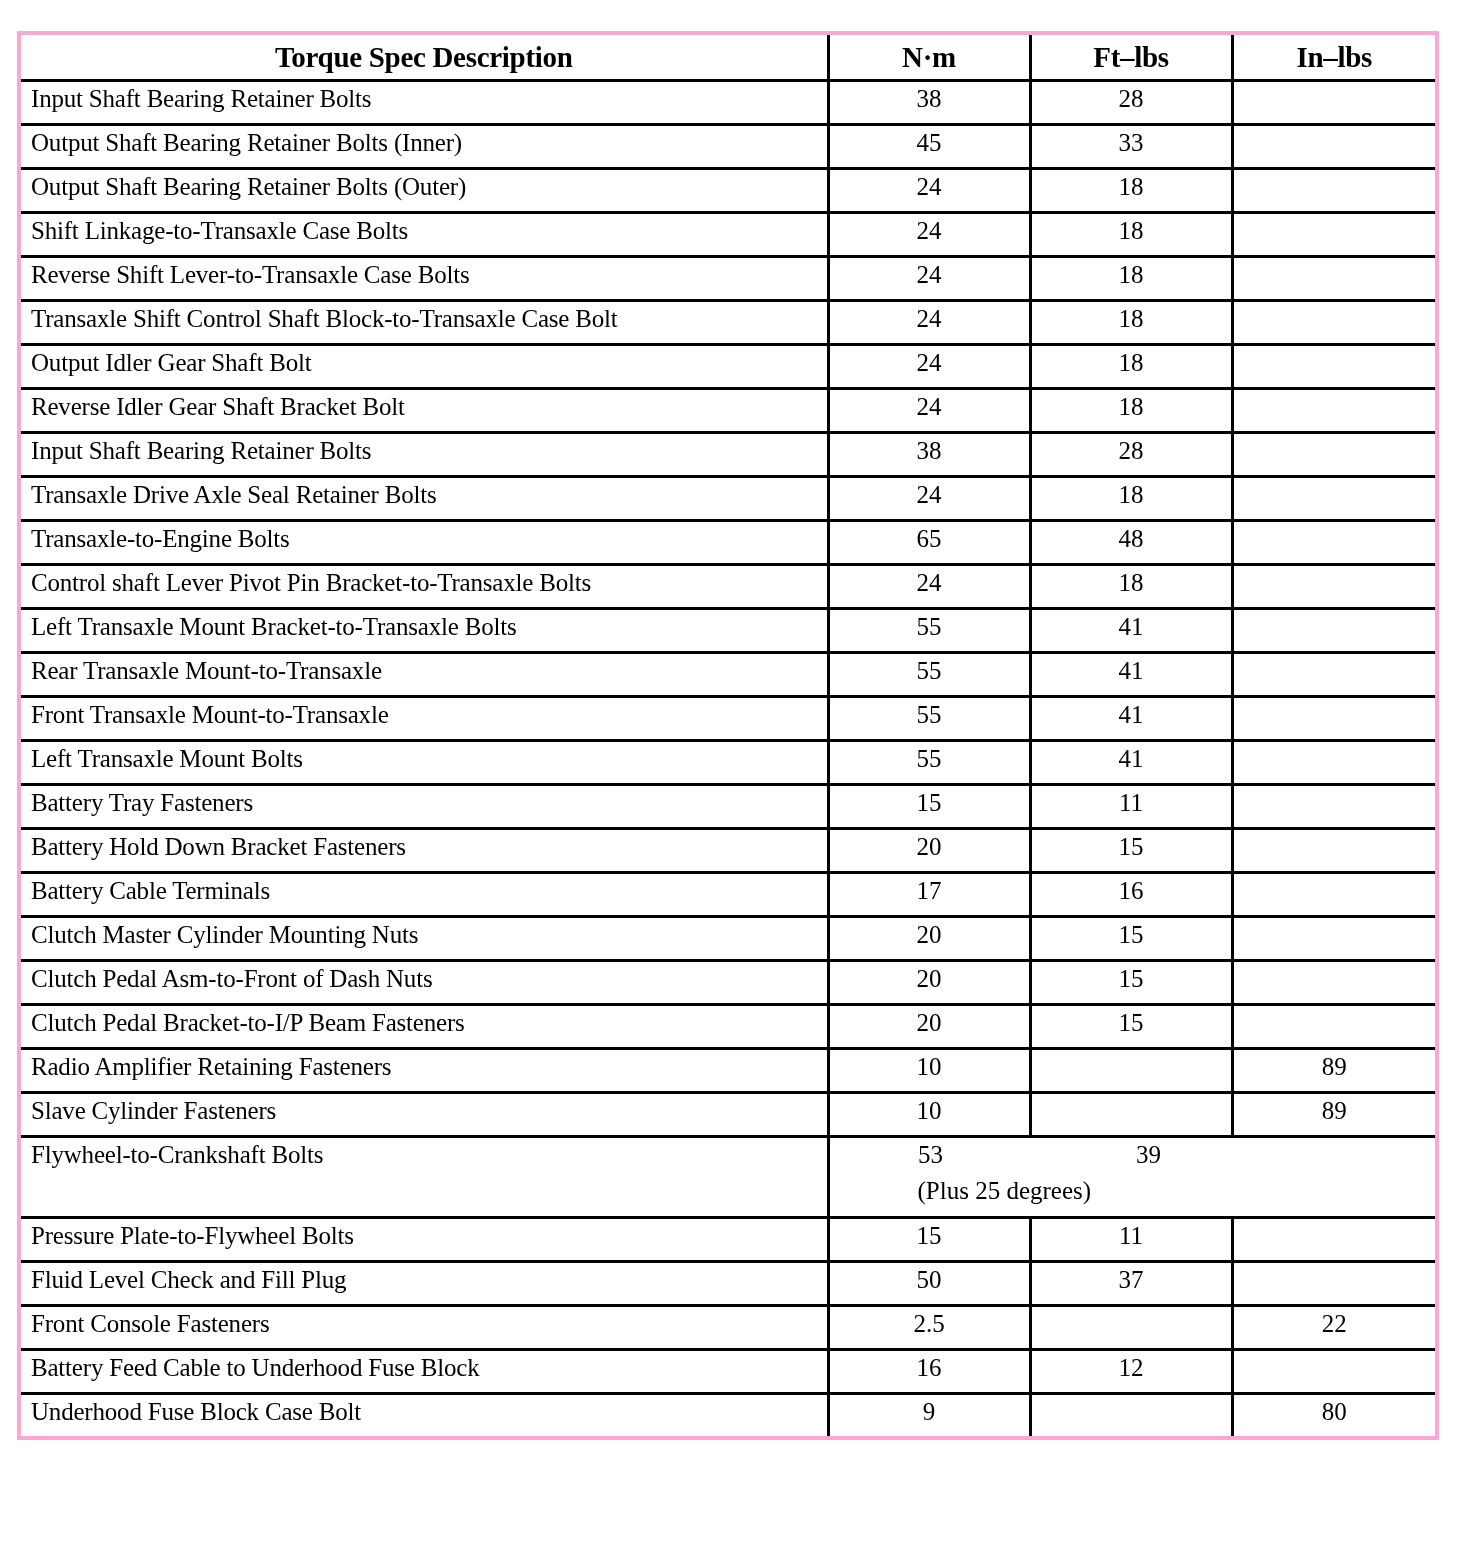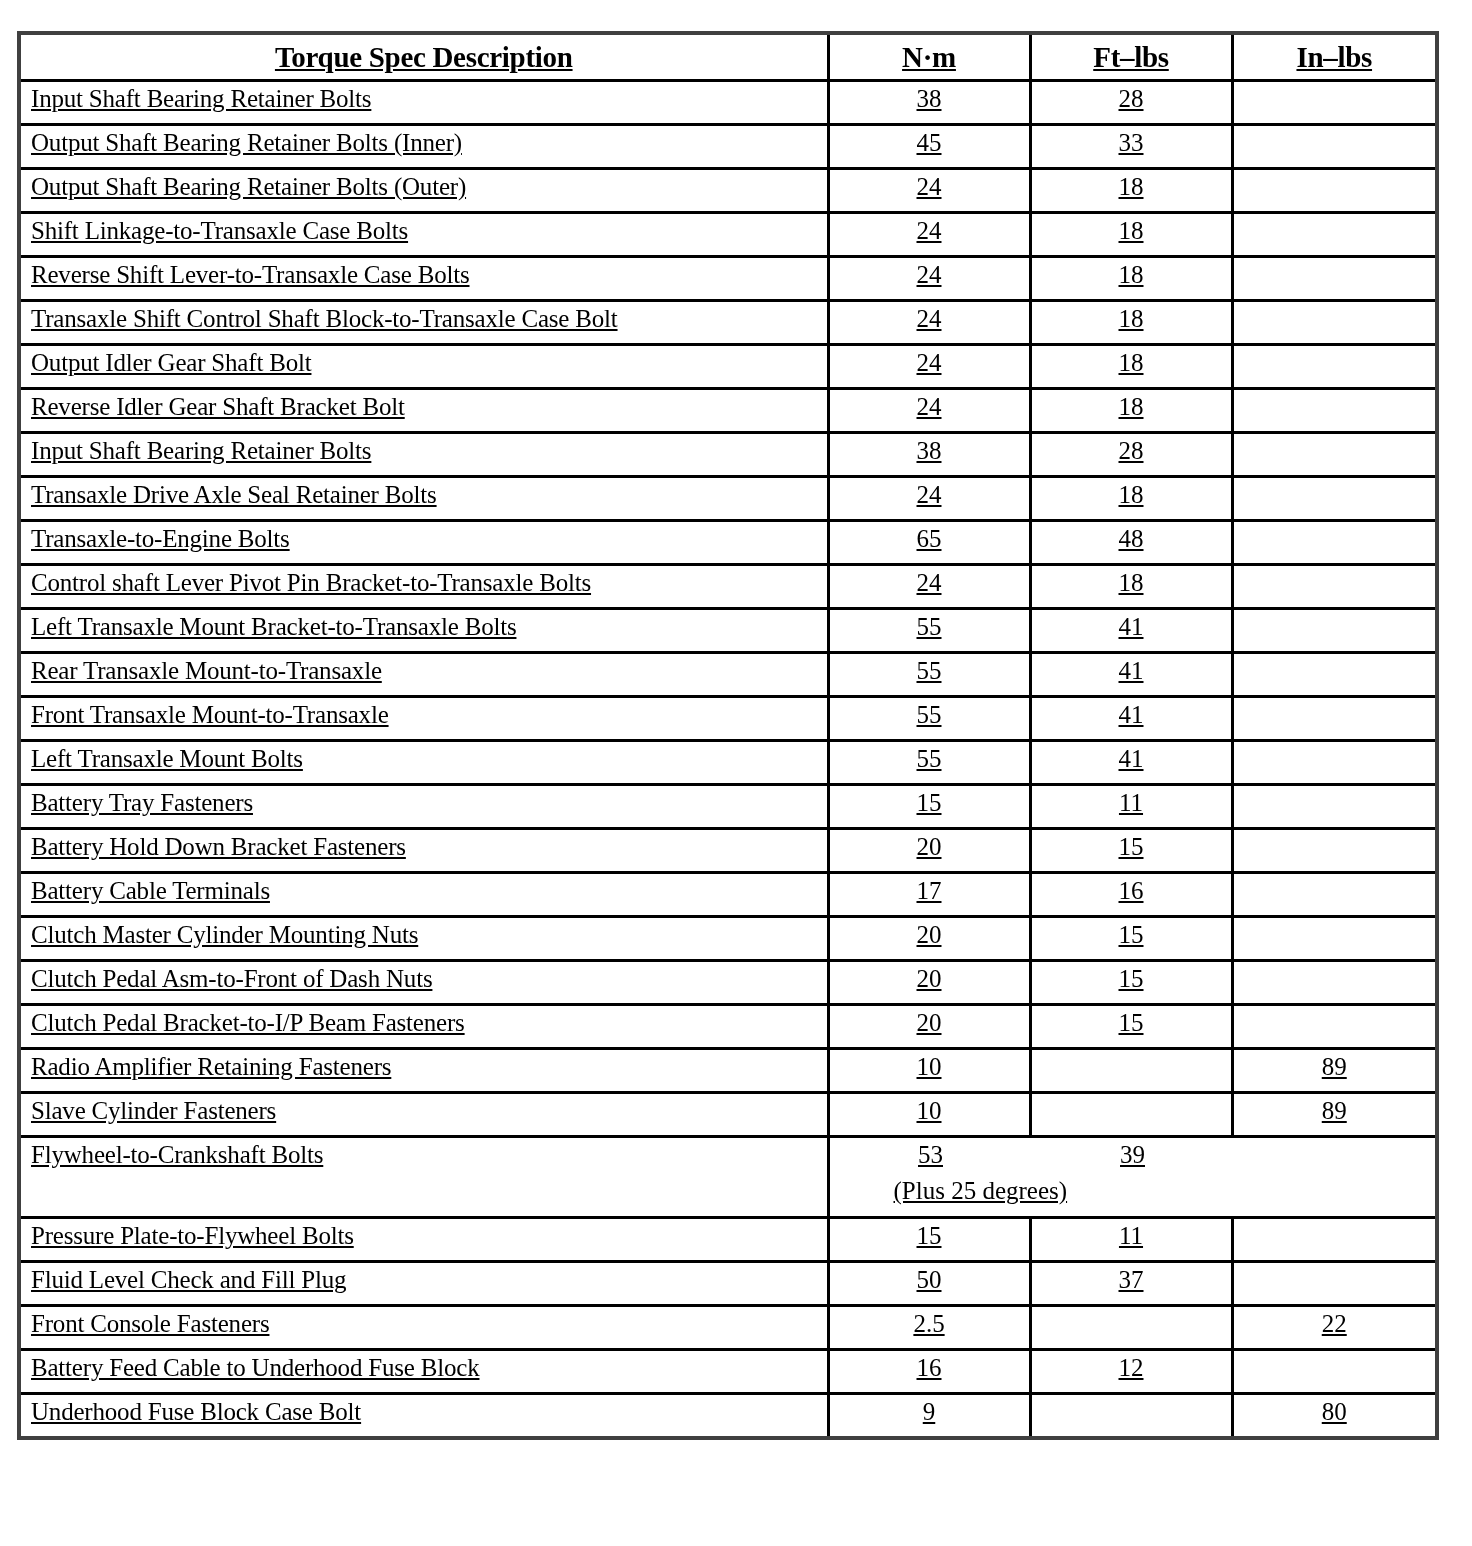--- a/index.html
+++ b/index.html
@@ -14,22 +14,21 @@
     font-family: "Liberation Serif", "DejaVu Serif", serif;
     color: #000000;
   }
   .spec-table {
     position: absolute;
     left: 17px;
     top: 31px;
     width: 1418px;
     border-collapse: collapse;
     table-layout: fixed;
-    border: 4px solid #404040;
-    text-decoration: underline;
+    border: 4px solid #f9a8d4;
   }
   .spec-table col.c-desc { width: 809px; }
   .spec-table col.c-nm { width: 202px; }
   .spec-table col.c-ft { width: 202px; }
   .spec-table col.c-in { width: 205px; }
   .spec-table th, .spec-table td {
     border: 3px solid #000;
     padding: 0;
     vertical-align: top;
   }
@@ -53,29 +52,30 @@
   }
   .spec-table td.num {
     text-align: center;
   }
   .spec-table tr.tall td { height: 78px; }
   .merged-cell {
     position: relative;
   }
   .merged-values {
     display: flex;
+    gap: 16px;
   }
   .merged-values span {
     display: block;
     width: 202px;
     text-align: center;
   }
   .merged-note {
     display: block;
-    padding-left: 64px;
+    padding-left: 88px;
     line-height: 38px;
   }
 </style>
 </head>
 <body>
 
 <table class="spec-table">
   <colgroup>
     <col class="c-desc">
       <col class="c-nm">

